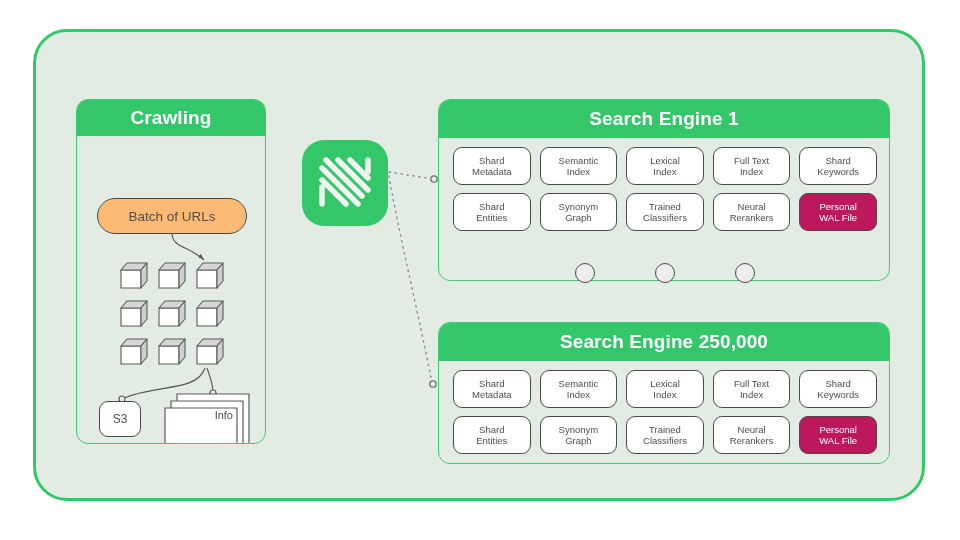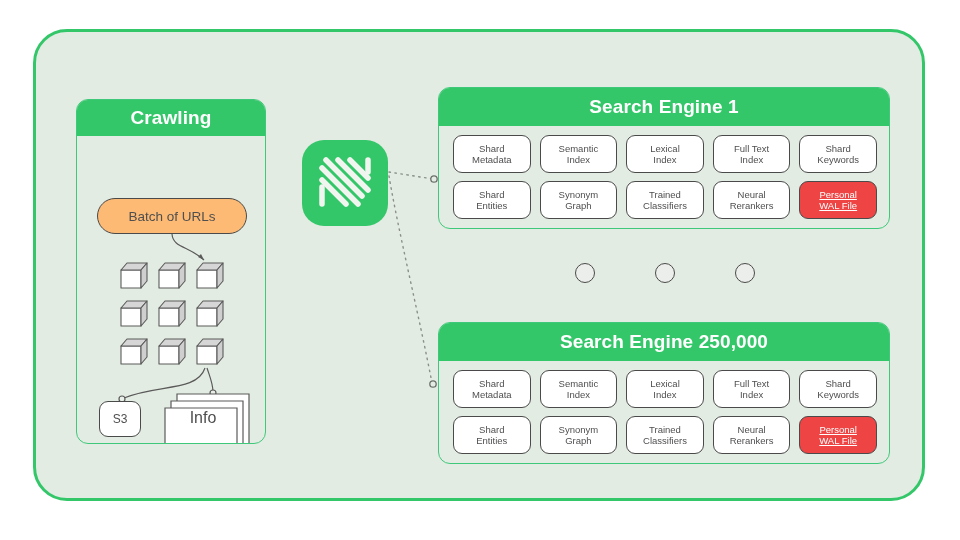--- a/index.html
+++ b/index.html
@@ -69,21 +69,21 @@
     height: 36px;
     font-size: 19px;
   }
   .panel-crawling .panel-body { height: 307px; }
 
   
   .panel-engine {
     left: 438px;
     width: 452px;
   }
-  .panel-engine.engine-1 { top: 87px; height: 142px; }
+  .panel-engine.engine-1 { top: 99px; height: 182px; }
   .panel-engine.engine-2 { top: 322px; height: 142px; }
   .panel-engine .panel-header {
     height: 38px;
     font-size: 19px;
   }
   .panel-engine .panel-body { height: 102px; }
 
   
   .chip-grid {
     position: absolute;
@@ -108,24 +108,23 @@
     color: #4f4f4f;
     font-size: 9.5px;
     line-height: 11.5px;
     display: flex;
     align-items: center;
     justify-content: center;
     text-align: center;
     padding: 14px;
   }
   .chip.dark {
-    background: #ef4444;
+    background: #be185d;
     border-color: #4a4a4a;
     color: #ffffff;
-    text-decoration: underline;
   }
 
   
   .batch-box {
     position: absolute;
     left: 20px;
     top: 62px;
     width: 150px;
     height: 36px;
     box-sizing: border-box;
@@ -156,22 +155,22 @@
     font-size: 12px;
     color: #4f4f4f;
   }
 
   
   .info-label {
     position: absolute;
     left: 96px;
     top: 273px;
     width: 60px;
-    text-align: center;
-    font-size: 16px;
+    text-align: right;
+    font-size: 11px;
     color: #4f4f4f;
     pointer-events: none;
   }
 
   
   .cubes {
     position: absolute;
     left: 42px;
     top: 122px;
     width: 110px;

